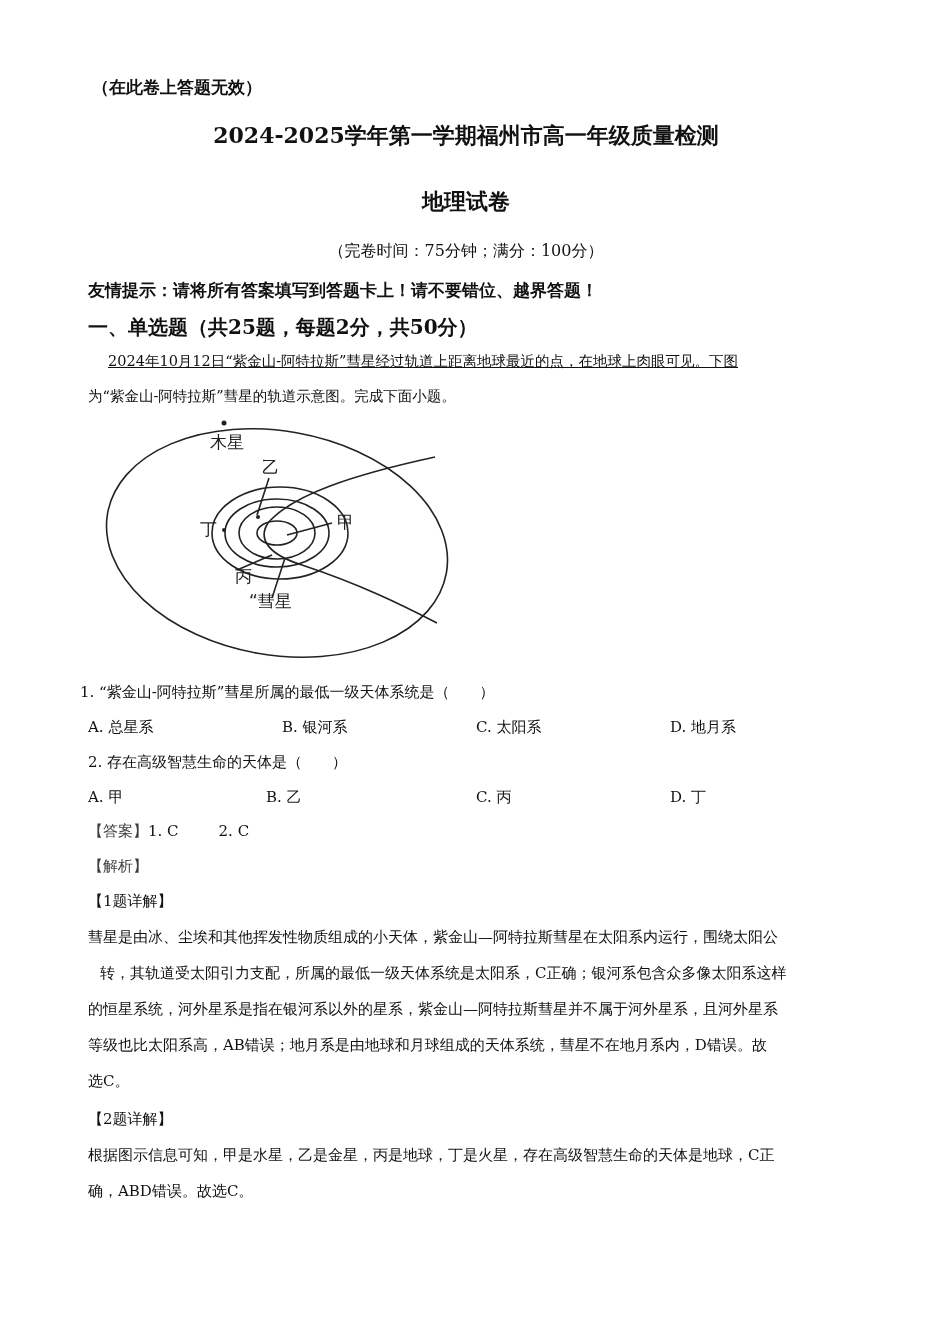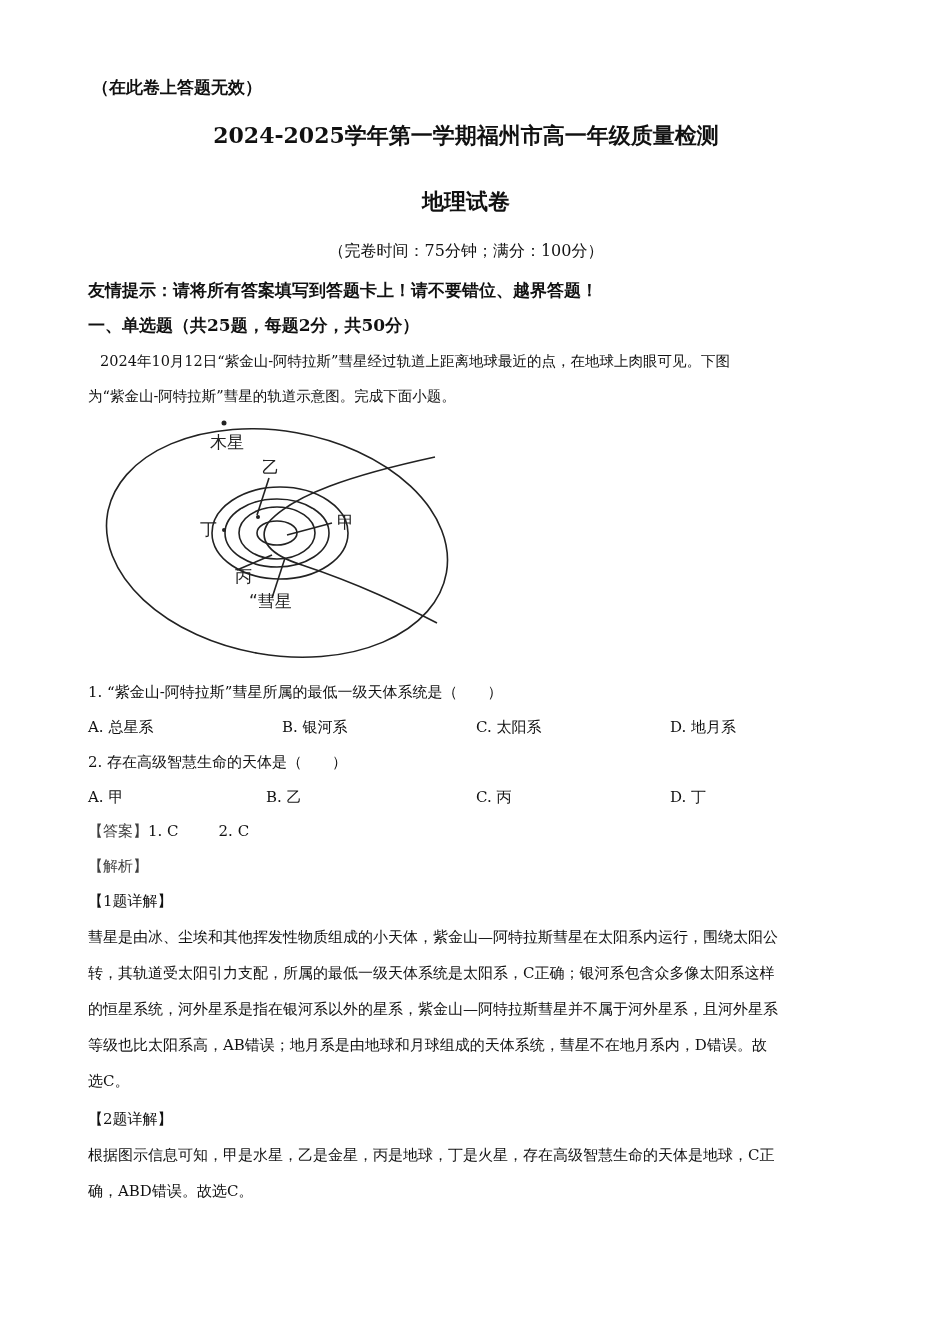--- a/index.html
+++ b/index.html
@@ -5,39 +5,39 @@
   html, body { margin: 0; padding: 0; background: #ffffff; }
   body { width: 950px; height: 1344px; position: relative; overflow: hidden;
          font-family: "DejaVu Serif", "Liberation Serif", serif; color: #111; }
   .abs { position: absolute; white-space: nowrap; }
   .note { left: 92px; top: 76px; font-size: 17px; font-weight: bold; }
   .title { left: 0; width: 932px; text-align: center; font-weight: bold; }
   .t1 { top: 121px; font-size: 22px; }
   .t2 { top: 187px; font-size: 22px; }
   .t3 { top: 241px; font-size: 16px; font-weight: normal; }
   .tip { left: 88px; top: 279px; font-size: 17px; font-weight: bold; }
-  .sec { left: 88px; top: 314px; font-size: 17px; font-weight: bold; }
+  .sec { left: 88px; top: 314px; font-size: 20px; font-weight: bold; }
   .para { left: 88px; font-size: 14.5px; }
   .body-line { left: 88px; font-size: 15px; }
   .q { font-size: 15px; }
   .opt { font-size: 15px; }
   .tag { color: #404040; }
   .diagram { position: absolute; left: 92px; top: 415px; width: 380px; height: 250px; }
 </style>
 </head>
 <body>
 
 <div class="abs note">（在此卷上答题无效）</div>
 <div class="abs title t1">2024-2025学年第一学期福州市高一年级质量检测</div>
 <div class="abs title t2">地理试卷</div>
 <div class="abs title t3">（完卷时间：75分钟；满分：100分）</div>
 <div class="abs tip">友情提示：请将所有答案填写到答题卡上！请不要错位、越界答题！</div>
 <div class="abs sec">一、单选题（共25题，每题2分，共50分）</div>
 
-<div class="abs para" style="left:100px; top:352px;">2024年10月12日“紫金山-阿特拉斯”彗星经过轨道上距离地球最近的点，在地球上肉眼可见。下图</div>
+<div class="abs para" style="left:108px; top:352px;text-decoration:underline;">2024年10月12日“紫金山-阿特拉斯”彗星经过轨道上距离地球最近的点，在地球上肉眼可见。下图</div>
 <div class="abs para" style="top:387px;">为“紫金山-阿特拉斯”彗星的轨道示意图。完成下面小题。</div>
 
 <div class="diagram">
   <svg width="380" height="250" viewBox="0 0 380 250" xmlns="http://www.w3.org/2000/svg">
     <g fill="none" stroke="#222" stroke-width="1.6">
 
       <ellipse cx="185" cy="128" rx="172" ry="112" transform="rotate(10 185 128)"></ellipse>
 
       <ellipse cx="185" cy="118" rx="20" ry="12"></ellipse>
       <ellipse cx="185" cy="118" rx="38" ry="26"></ellipse>
@@ -58,21 +58,21 @@
       <text x="118" y="33">木星</text>
       <text x="170" y="58">乙</text>
       <text x="245" y="113">甲</text>
       <text x="108" y="120">丁</text>
       <text x="143" y="167">丙</text>
       <text x="157" y="192">“彗星</text>
     </g>
   </svg>
 </div>
 
-<div class="abs q" style="left:88px; top:683px;">
+<div class="abs q" style="left:80px; top:683px;">
   <span>1.</span>
   <span>“紫金山-阿特拉斯”彗星所属的最低一级天体系统是（　　）</span>
 </div>
 <div class="abs opt" style="left:88px; top:718px;"><span>A.</span> <span>总星系</span></div>
 <div class="abs opt" style="left:282px; top:718px;"><span>B.</span> <span>银河系</span></div>
 <div class="abs opt" style="left:476px; top:718px;"><span>C.</span> <span>太阳系</span></div>
 <div class="abs opt" style="left:670px; top:718px;"><span>D.</span> <span>地月系</span></div>
 
 <div class="abs q" style="left:88px; top:753px;">
   <span>2.</span>
@@ -83,20 +83,20 @@
 <div class="abs opt" style="left:476px; top:788px;"><span>C.</span> <span>丙</span></div>
 <div class="abs opt" style="left:670px; top:788px;"><span>D.</span> <span>丁</span></div>
 
 <div class="abs body-line" style="top:822px;">
   <span class="tag">【答案】</span><span>1. C</span><span style="display:inline-block; width:40px;"></span><span>2. C</span>
 </div>
 <div class="abs body-line tag" style="top:857px;">【解析】</div>
 <div class="abs body-line" style="top:892px;">【1题详解】</div>
 
 <div class="abs body-line" style="top:928px;">彗星是由冰、尘埃和其他挥发性物质组成的小天体，紫金山—阿特拉斯彗星在太阳系内运行，围绕太阳公</div>
-<div class="abs body-line" style="top:964px;">转，其轨道受太阳引力支配，所属的最低一级天体系统是太阳系，C正确；银河系包含众多像太阳系这样</div>
+<div class="abs body-line" style="top:964px;margin-left:12px;">转，其轨道受太阳引力支配，所属的最低一级天体系统是太阳系，C正确；银河系包含众多像太阳系这样</div>
 <div class="abs body-line" style="top:1000px;">的恒星系统，河外星系是指在银河系以外的星系，紫金山—阿特拉斯彗星并不属于河外星系，且河外星系</div>
 <div class="abs body-line" style="top:1036px;">等级也比太阳系高，AB错误；地月系是由地球和月球组成的天体系统，彗星不在地月系内，D错误。故</div>
 <div class="abs body-line" style="top:1072px;">选C。</div>
 
 <div class="abs body-line" style="top:1110px;">【2题详解】</div>
 <div class="abs body-line" style="top:1146px;">根据图示信息可知，甲是水星，乙是金星，丙是地球，丁是火星，存在高级智慧生命的天体是地球，C正</div>
 <div class="abs body-line" style="top:1182px;">确，ABD错误。故选C。</div>
 
 </body></html>

